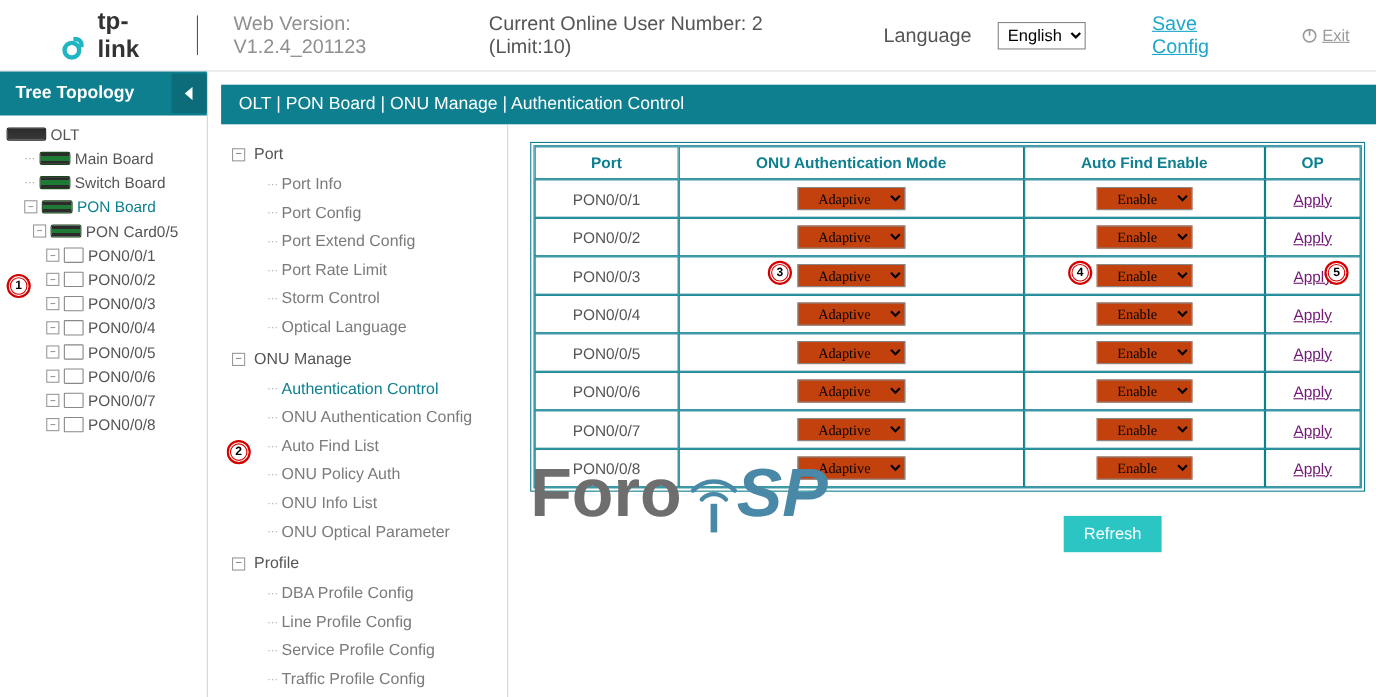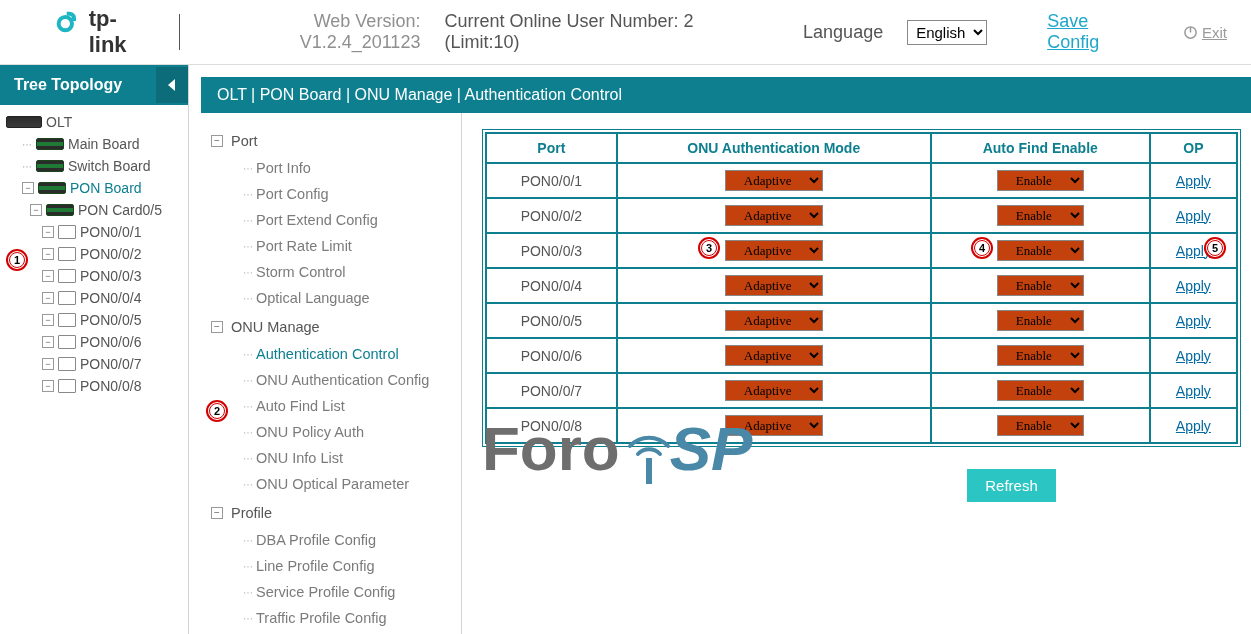--- a/index.html
+++ b/index.html
@@ -11,24 +11,24 @@
   --grey2:#9d9d9d;
   --border:#cfd6da;
   --hdrshadow:#ddd;
   --refresh:#2bc6c4;
 }
 html,body{margin:0;padding:0;font-family:Arial,Helvetica,sans-serif;font-size:14px;color:#555;}
 body{width:1251px;height:634px;overflow:hidden;background:#fff;position:relative;}
 
 
 .header{display:flex;align-items:center;height:64px;padding:0 24px 0 56px;border-bottom:1px solid var(--hdrshadow);gap:24px;}
-.logo{display:flex;align-items:flex-start;gap:6px;font-size:22px;font-weight:600;color:#333;}
+.logo{display:flex;align-items:flex-end;gap:6px;font-size:22px;font-weight:600;color:#333;}
 .logo svg{width:30px;height:30px;}
 .divider{width:1px;height:36px;background:#555;margin-left:8px;margin-right:8px;}
-.webver{color:#8f8f8f;font-size:18px;text-align:right;}
+.webver{color:#8f8f8f;font-size:18px;}
 .online{color:#555;font-size:18px;}
 .spacer{flex:1;}
 .lang-label{color:#555;font-size:18px;margin-left:16px;}
 .lang-select{font-size:15px;padding:2px 4px;border:1px solid #888;background:#fff;}
 .save{color:var(--save);font-size:18px;text-decoration:underline;margin-left:36px;cursor:pointer;}
 .exit{display:flex;align-items:center;gap:4px;color:#9b9b9b;margin-left:24px;cursor:pointer;text-decoration:underline;font-size:15px;}
 .exit svg{width:15px;height:15px;}
 
 
 .main{display:flex;height:calc(634px - 64px);}
@@ -63,21 +63,21 @@
 .subitem .pfx{color:#b3b3b3;font-size:10px;letter-spacing:-1px;margin-right:2px;}
 .subitem.sel{color:var(--link);}
 
 
 .content{flex:1;padding:16px 10px 0 20px;overflow:auto;position:relative;}
 .porttable{width:100%;border-collapse:separate;border-spacing:0;border:4px double var(--teal);}
 .porttable th,.porttable td{border:1px solid var(--teal);padding:6px 8px;text-align:center;font-size:14px;}
 .porttable th{color:var(--teal);font-weight:600;background:#fff;}
 .porttable td{color:#555;}
 .porttable select{font-size:13px;padding:1px 14px;border:1px solid #888;background:#c2410c;font-family:Liberation Serif, serif;}
-.apply{color:#0369a1;text-decoration:underline;cursor:pointer;}
+.apply{color:#701a75;text-decoration:underline;cursor:pointer;}
 
 
 .refresh-row{display:flex;justify-content:center;margin-top:22px;position:relative;}
 .refresh{background:var(--refresh);color:#fff;border:none;padding:8px 18px;font-size:15px;cursor:pointer;position:relative;z-index:2;left:150px;}
 
 
 .watermark{position:absolute;left:20px;top:300px;display:flex;align-items:flex-end;opacity:1;font-weight:800;font-family:Arial,sans-serif;color:#6e6e6e;font-size:62px;pointer-events:none;user-select:none;z-index:1;}
 .watermark .isp{color:#4a88a8;font-style:italic;}
 .watermark svg{position:relative;margin:0 -2px -2px 6px;}
 

